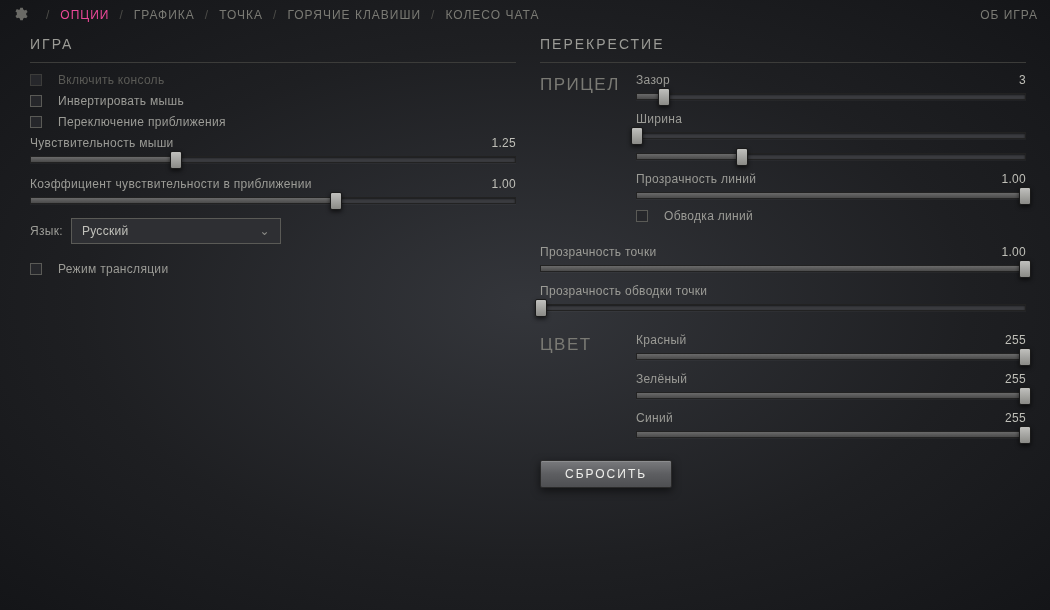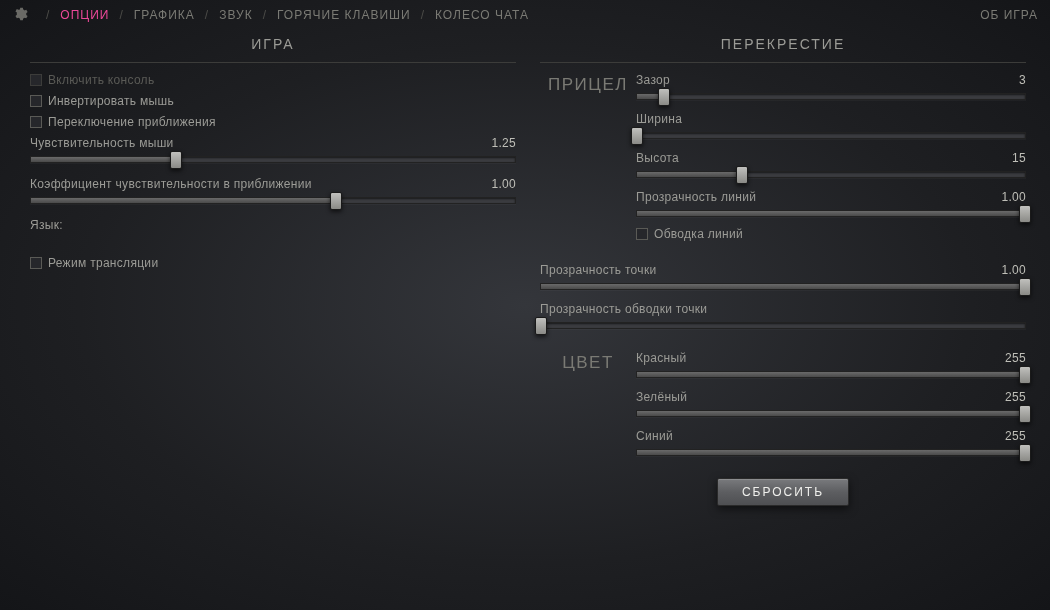--- a/index.html
+++ b/index.html
@@ -29,21 +29,20 @@
   .topnav .sep { color: #4c4c48; margin: 0 10px; }
   .topnav .tab { cursor: pointer; }
   .topnav .tab.active { color: #ec4899; }
   .topnav .spacer { flex: 1; }
 
   
   .cols {
     display: flex;
     padding: 6px 24px 0 30px;
     gap: 24px;
-    text-align: center;
   }
   .col { flex: 1; min-width: 0; }
   .col-right { flex: 1; }
 
   h2.section-title {
     font-size: 14px;
     font-weight: 400;
     letter-spacing: 2px;
     color: #9b9b96;
     margin-bottom: 10px;
@@ -53,21 +52,21 @@
   .rule {
     border: none;
     border-top: 1px solid #3c3c3a;
     margin-bottom: 10px;
   }
 
   
   .chk-row {
     display: flex;
     align-items: center;
-    gap: 6px;
+    gap: 16px;
     margin-bottom: 7px;
     cursor: pointer;
   }
   .chk {
     width: 12px; height: 12px;
     border: 1px solid #5a5a56;
     background: #26272b;
     display: inline-block;
   }
   .chk-row.disabled { color: #5a5a56; cursor: default; }
@@ -118,21 +117,21 @@
   }
   .rgroup-body { flex: 1; }
   .rgroup-body .slider-row { margin-bottom: 12px; }
   .rgroup-body .chk-row { margin-top: -2px; margin-bottom: 12px; }
 
   
   .lang-row {
     display: flex; align-items: center;
     gap: 8px;
     margin-top: 14px;
-    margin-bottom: 24px;
+    margin-bottom: 18px;
   }
   .select {
     width: 210px;
     padding: 5px 10px;
     border: 1px solid #5a5a56;
     background: #2e2f33;
     color: #c0c0ba;
     position: relative;
     cursor: pointer;
     display: flex; align-items: center; justify-content: space-between;
@@ -161,21 +160,21 @@
   <span class="gear">
     <svg width="16" height="16" viewBox="0 0 24 24" fill="currentColor">
         <path d="M12 8a4 4 0 100 8 4 4 0 000-8zm9.4 4a7.5 7.5 0 00-.1-1.3l2.1-1.6-2-3.5-2.5 1a7.6 7.6 0 00-2.2-1.3l-.4-2.7h-4l-.4 2.7A7.6 7.6 0 009.7 5.6l-2.5-1-2 3.5 2.1 1.6A7.5 7.5 0 007.2 12c0 .4 0 .9.1 1.3L5.2 15l2 3.5 2.5-1a7.6 7.6 0 002.2 1.3l.4 2.7h4l.4-2.7a7.6 7.6 0 002.2-1.3l2.5 1 2-3.5-2.1-1.6c.1-.5.1-.9.1-1.4z"></path>
       </svg>
   </span>
   <span class="sep">/</span>
   <span class="tab active">ОПЦИИ</span>
   <span class="sep">/</span>
   <span class="tab">ГРАФИКА</span>
   <span class="sep">/</span>
-  <span class="tab">ЗВУК</span>
+  <span class="tab">ТОЧКА</span>
   <span class="sep">/</span>
   <span class="tab">ГОРЯЧИЕ КЛАВИШИ</span>
   <span class="sep">/</span>
   <span class="tab">КОЛЕСО ЧАТА</span>
   <span class="spacer"></span>
   <span class="tab">ОБ ИГРА</span>
 </div>
 
 <div class="cols">
 
@@ -217,20 +216,24 @@
       <div class="track-wrap">
           <div class="track">
         <div class="fill" style="width:63%"></div>
         <div class="thumb" style="left:63%"></div>
       </div>
         </div>
     </div>
 
     <div class="lang-row">
       <span>Язык:</span>
+      <div class="select">
+        <span>Русский</span>
+        <span class="chev">⌄</span>
+      </div>
     </div>
 
     <div class="chk-row">
       <span class="chk"></span>
       <span>Режим трансляции</span>
     </div>
   </div>
 
   <div class="col col-right">
     <h2 class="section-title">ПЕРЕКРЕСТИЕ</h2>
@@ -257,24 +260,20 @@
             <span class="slider-val"></span>
           </div>
           <div class="track-wrap">
               <div class="track">
             <div class="fill" style="width:0%"></div>
             <div class="thumb" style="left:0%"></div>
           </div>
             </div>
         </div>
         <div class="slider-row">
-          <div class="slider-head">
-            <span>Высота</span>
-            <span class="slider-val">15</span>
-          </div>
           <div class="track-wrap">
               <div class="track">
             <div class="fill" style="width:27%"></div>
             <div class="thumb" style="left:27%"></div>
           </div>
             </div>
         </div>
         <div class="slider-row">
           <div class="slider-head">
             <span>Прозрачность линий</span>

